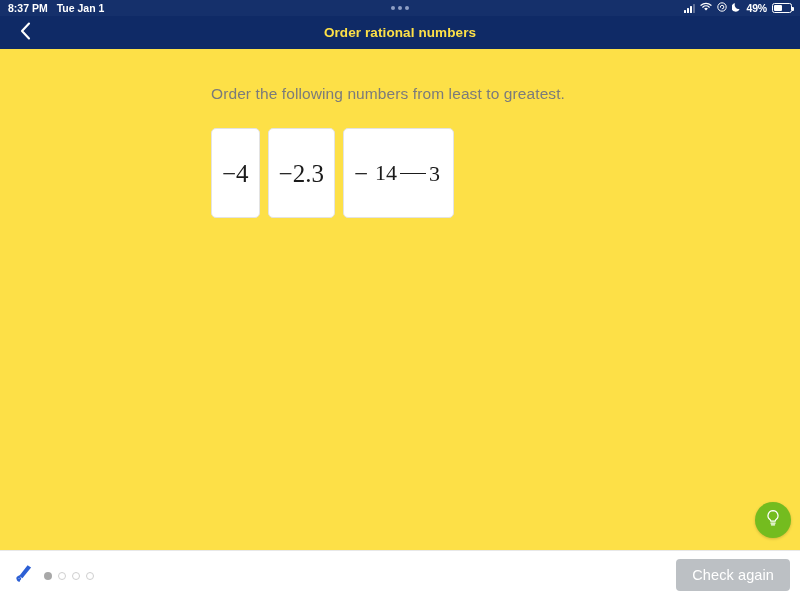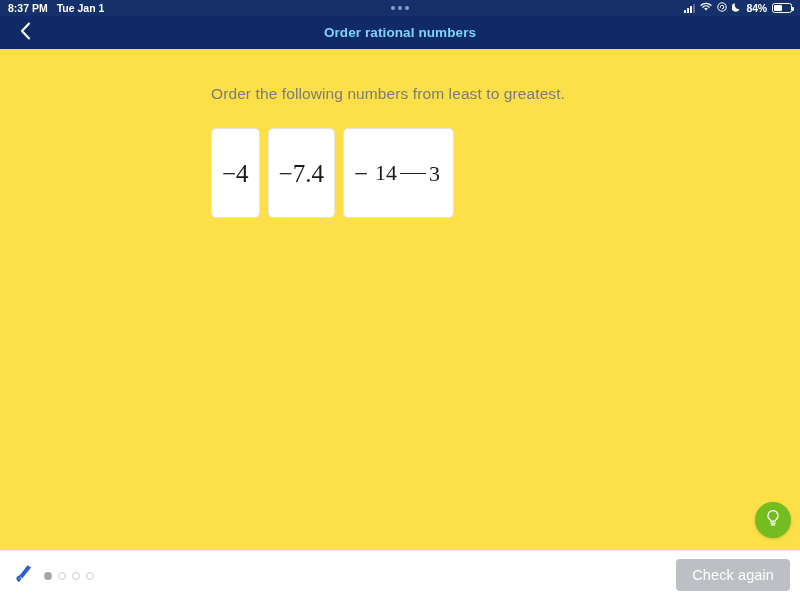--- a/index.html
+++ b/index.html
@@ -134,21 +134,21 @@
     align-items: center;
     justify-content: center;
     cursor: pointer;
   }
   .nav-title {
     position: absolute;
     left: 0; right: 0; top: 0;
     height: 33px;
     line-height: 33px;
     text-align: center;
-    color: #7dd3fc;
+    color: #fde047;
     font-size: 13.5px;
     font-weight: bold;
     letter-spacing: 0.1px;
   }
 
   
   .content {
     position: absolute;
     top: 49px; left: 0;
     width: 800px;
@@ -337,21 +337,21 @@
         <svg width="10" height="10" viewBox="0 0 10 10">
           <circle cx="5" cy="5" r="4.2" stroke="#fff" stroke-width="1" fill="none"></circle>
           <path d="M3.3 5.3 a1.8 1.8 0 1 1 1.8 1.6" stroke="#fff" stroke-width="1" fill="none" stroke-linecap="round"></path>
         </svg>
       </span>
       <span>
         <svg width="10" height="10" viewBox="0 0 10 10">
           <path d="M7.6 6.9 A4 4 0 0 1 3.1 1.3 A4.2 4.2 0 1 0 7.6 6.9 Z" fill="#fff"></path>
         </svg>
       </span>
-      <span class="batt-pct">84%</span>
+      <span class="batt-pct">49%</span>
       <span class="batt">
           <i></i>
         </span>
     </div>
   </div>
 
   <div class="nav-bar">
     <div class="nav-back">
       <span>
         <svg width="11" height="18" viewBox="0 0 11 18">
@@ -366,21 +366,21 @@
 
     <div class="prompt">Order the following numbers from least to greatest.</div>
 
     <div class="card-row">
 
       <div class="card">
         <span class="card-val">−4</span>
       </div>
 
       <div class="card">
-        <span class="card-val">−7.4</span>
+        <span class="card-val">−2.3</span>
       </div>
 
       <div class="card">
         <span class="frac-wrap">
           <span class="frac-sign">−</span>
           <span class="frac">
             <span class="num">14</span>
             <span class="bar"></span>
             <span class="den">3</span>
           </span>

